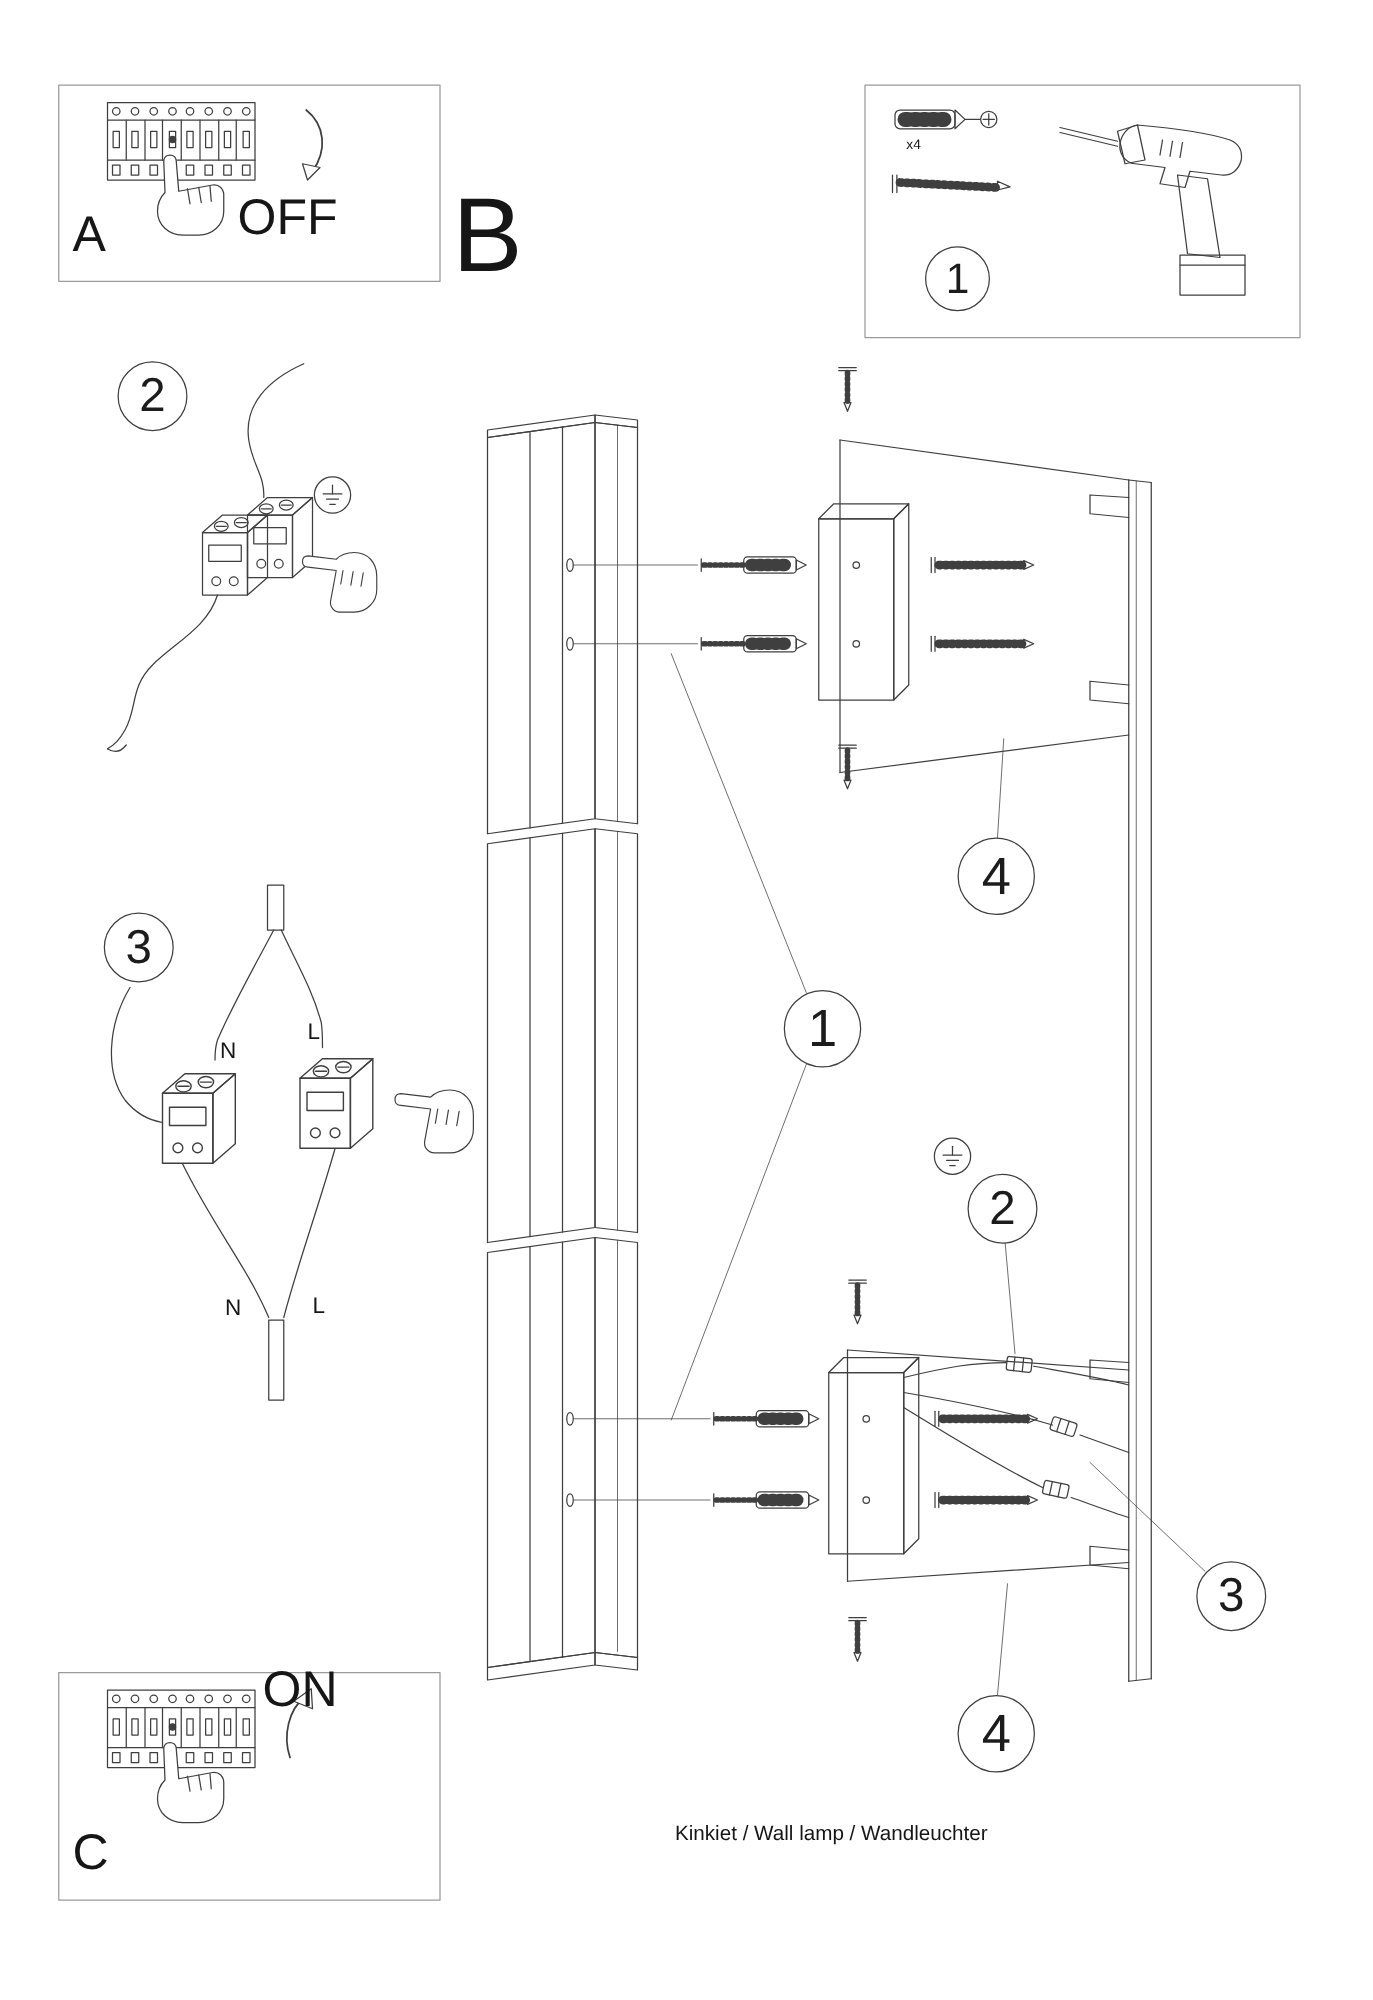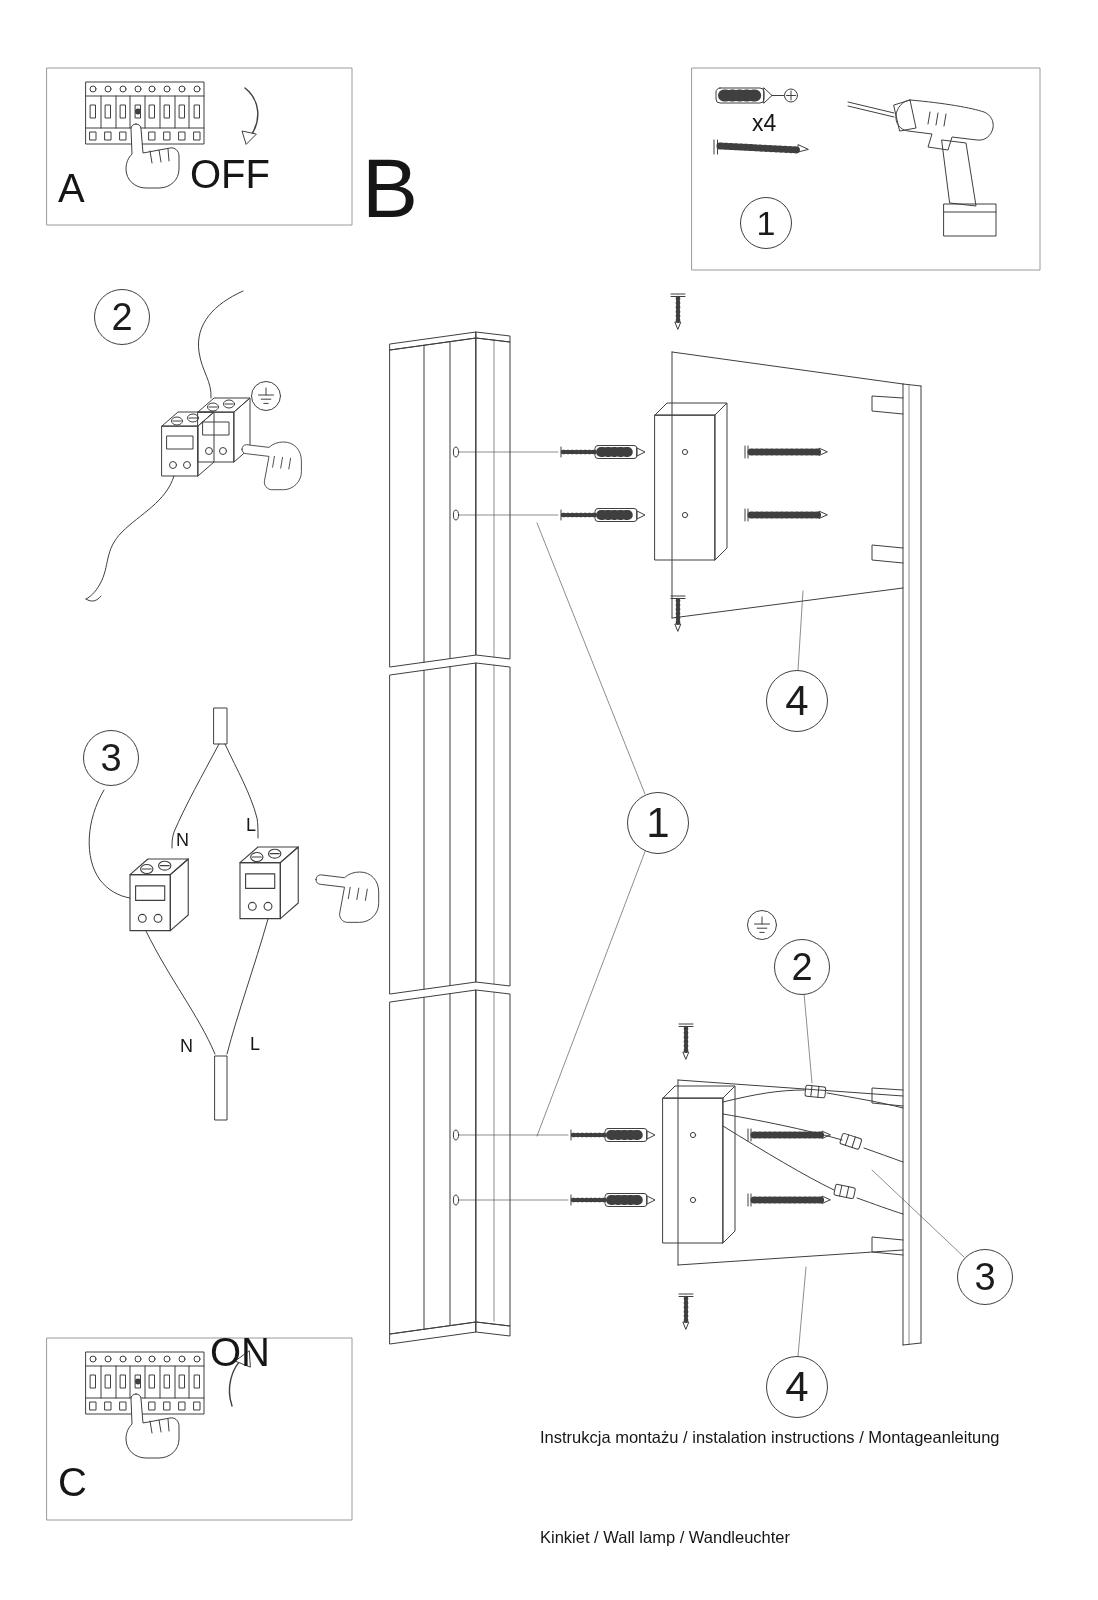--- a/index.html
+++ b/index.html
@@ -14,29 +14,29 @@
   #art .thread-thin{stroke-width:4.5;stroke-dasharray:1.3 3}
   #art .ribs{stroke-width:10;stroke-dasharray:2 4.2}
   #art .ribs2{stroke-width:12;stroke-dasharray:2.4 4.8}
   #art .thin{stroke-width:0.6}
   #art .arrow{stroke-width:1.4}
   .txt{position:absolute;white-space:pre;color:#161616}
   .t-big{font-size:40px}
   #label-a{left:58px;top:166px}
   #label-off{left:190px;top:152px}
   #label-b{left:362px;top:140px;font-size:84px}
-  #label-x4{left:752px;top:110px;font-size:23px}
+  #label-x4{left:725px;top:110px;font-size:11px}
   #label-n-upper{left:176px;top:830px;font-size:18px}
   #label-l-upper{left:246px;top:815px;font-size:18px}
   #label-n-lower{left:180px;top:1036px;font-size:18px}
   #label-l-lower{left:250px;top:1034px;font-size:18px}
   #label-c{left:58px;top:1460px}
   #label-on{left:210px;top:1330px}
   #footer-1{left:540px;top:1428px;font-size:16.5px}
-  #footer-2{left:540px;top:1528px;font-size:16.5px}
+  #footer-2{left:540px;top:1458px;font-size:16.5px}
   .badge{position:absolute;border:1.6px solid #3f3f3f;border-radius:50%;
          display:flex;align-items:center;justify-content:center;background:#fff;color:#1c1c1c}
   .badge-lg{width:60px;height:60px;font-size:42px}
   .badge-md{width:54px;height:54px;font-size:38px}
   .badge-sm{width:50px;height:50px;font-size:34px}
   #badge-parts{left:740px;top:197px}
   #badge-l2{left:94px;top:289px}
   #badge-l3{left:83px;top:730px}
   #badge-m1{left:627px;top:792px}
   #badge-t4{left:766px;top:670px}
@@ -315,21 +315,20 @@
 <div class="txt t-big" id="label-a">A</div>
 <div class="txt t-big" id="label-off">OFF</div>
 <div class="txt" id="label-b">B</div>
 <div class="txt" id="label-x4">x4</div>
 <div class="txt" id="label-n-upper">N</div>
 <div class="txt" id="label-l-upper">L</div>
 <div class="txt" id="label-n-lower">N</div>
 <div class="txt" id="label-l-lower">L</div>
 <div class="txt t-big" id="label-c">C</div>
 <div class="txt t-big" id="label-on">ON</div>
-<div class="txt" id="footer-1">Instrukcja montażu / instalation instructions / Montageanleitung</div>
 <div class="txt" id="footer-2">Kinkiet / Wall lamp / Wandleuchter</div>
 
 <div class="badge badge-sm" id="badge-parts">1</div>
 <div class="badge badge-md" id="badge-l2">2</div>
 <div class="badge badge-md" id="badge-l3">3</div>
 <div class="badge badge-lg" id="badge-m1">1</div>
 <div class="badge badge-lg" id="badge-t4">4</div>
 <div class="badge badge-md" id="badge-r2">2</div>
 <div class="badge badge-md" id="badge-r3">3</div>
 <div class="badge badge-lg" id="badge-b4">4</div>

